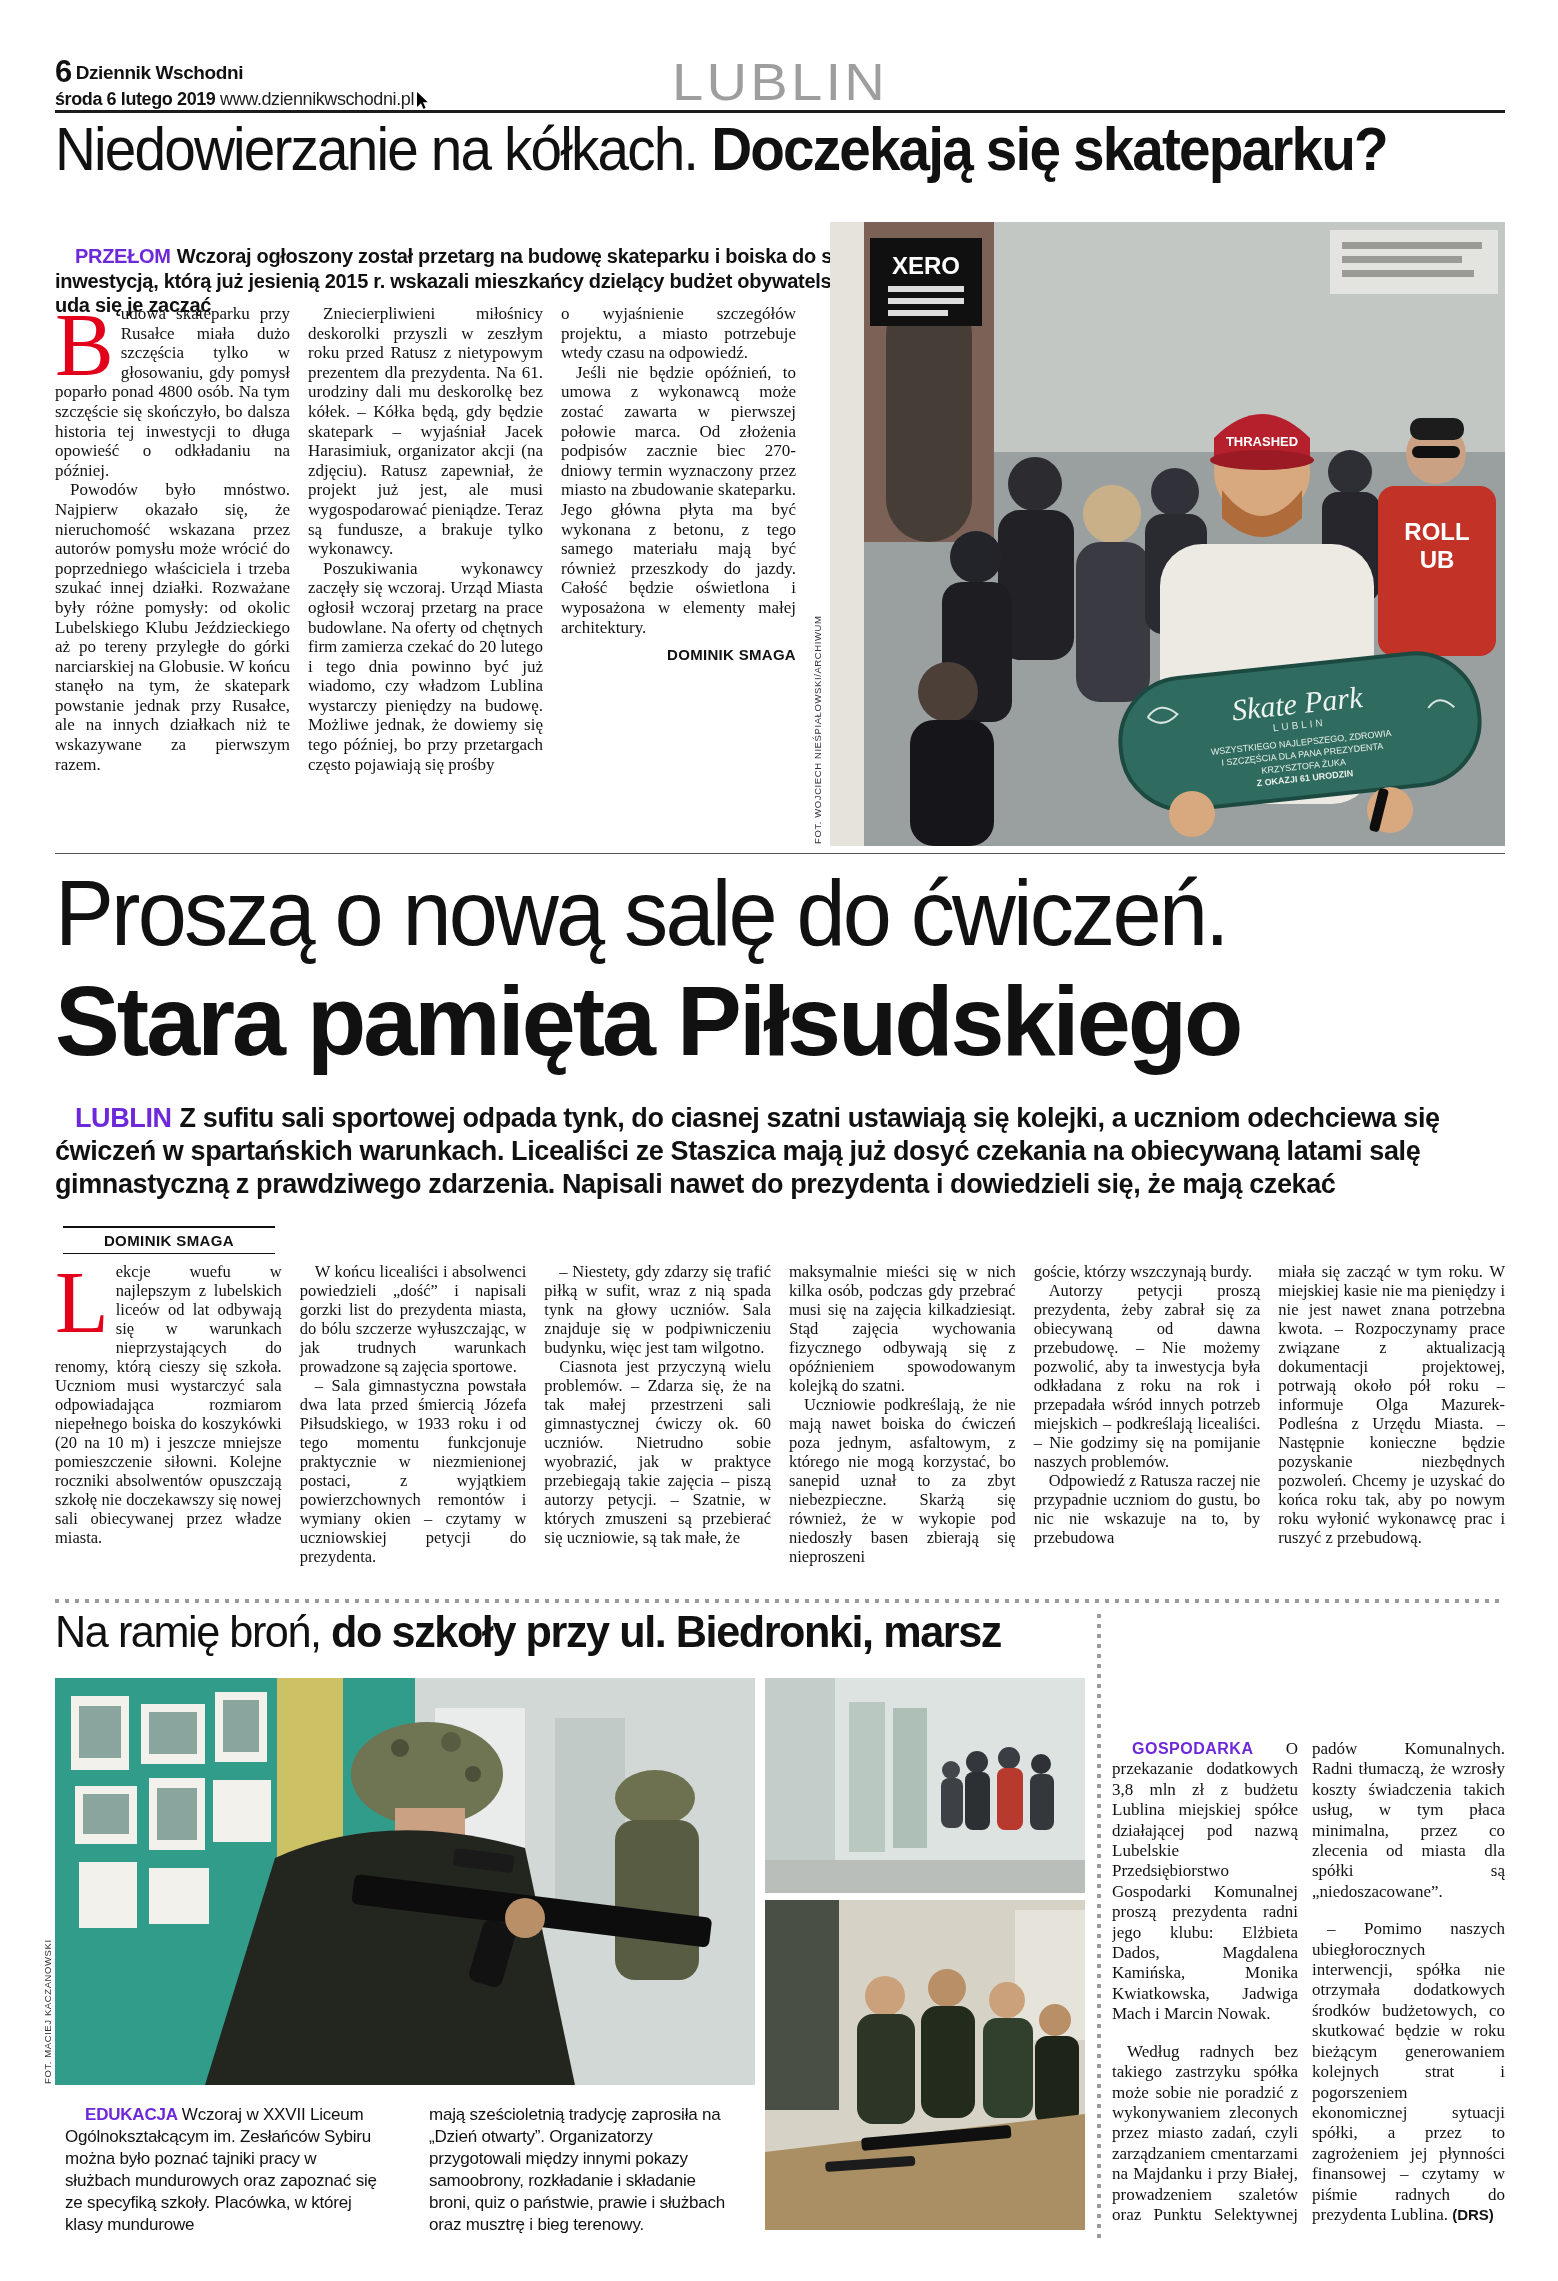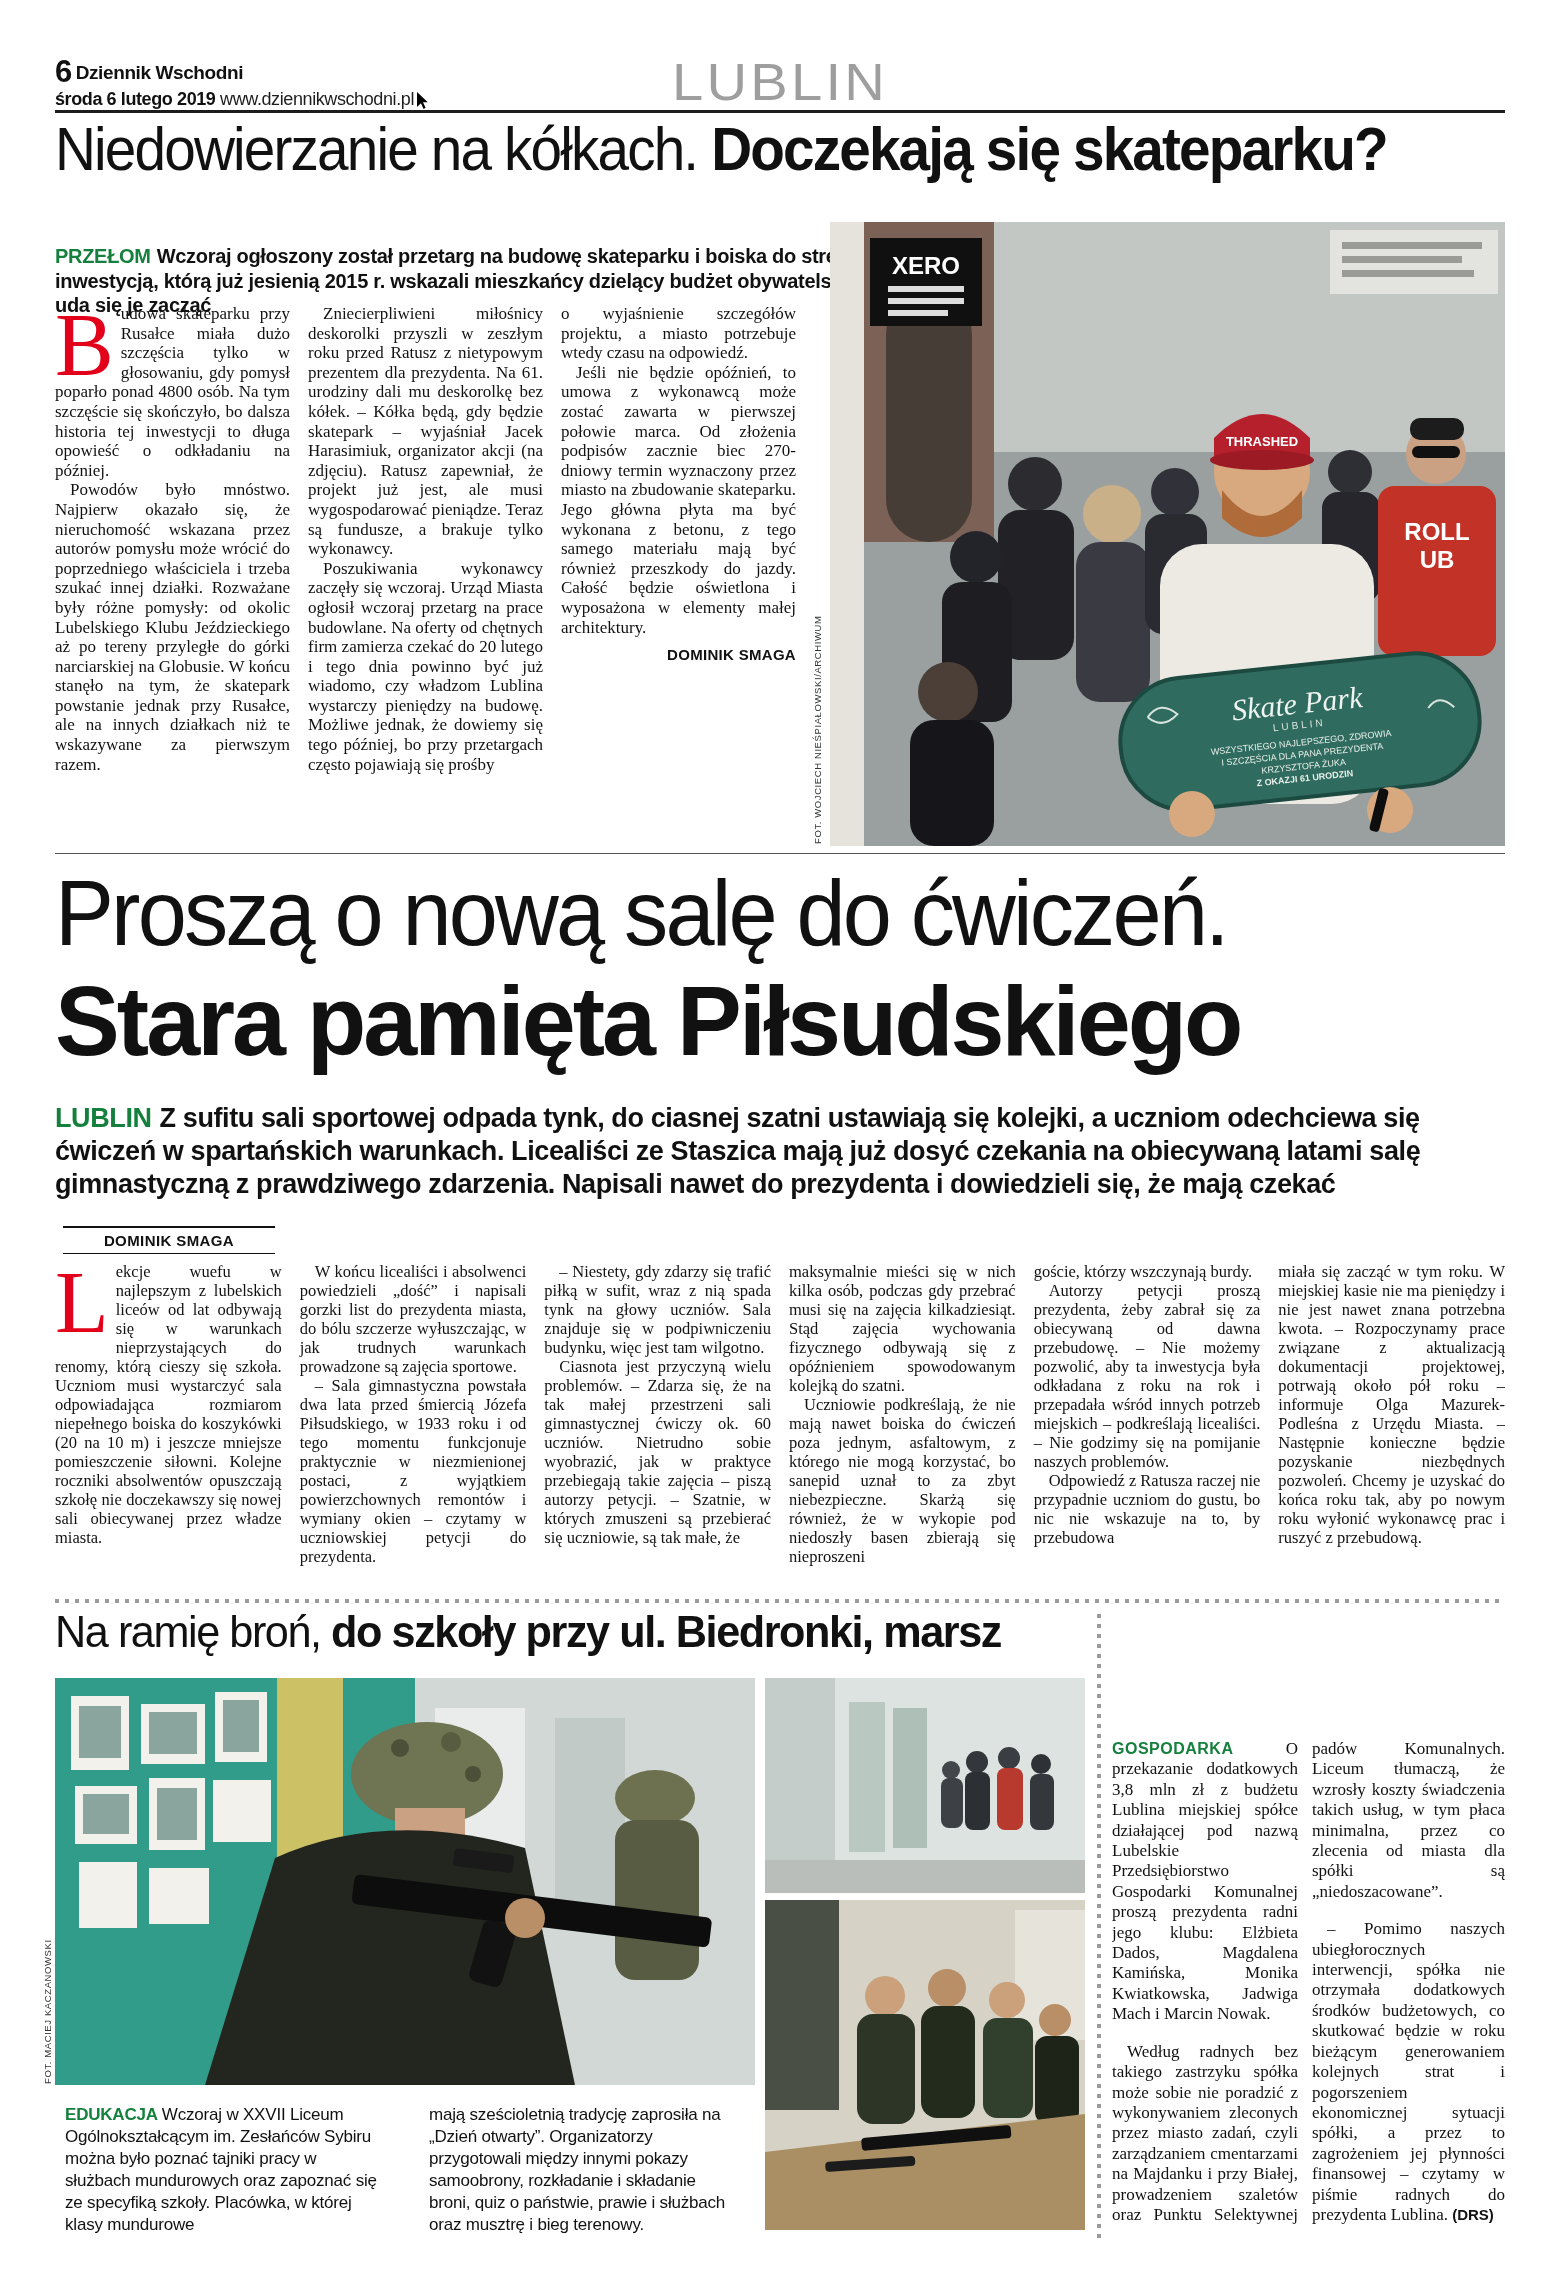--- a/index.html
+++ b/index.html
@@ -1,18 +1,18 @@
 <!DOCTYPE html>
 <html lang="pl"><head>
 <meta charset="utf-8">
 <style>
   html,body{margin:0;padding:0;background:#666;}
   .page{position:relative;width:1558px;height:2281px;margin:0 auto;background:#ffffff;
         color:#111;font-family:"Liberation Serif",serif;overflow:hidden;}
-  .red{color:#15803d;}
+  .red{color:#6d28d9;margin-left:20px;}
   
   .hdr{position:absolute;left:55px;top:56px;width:1450px;height:52px;}
   .mast{position:absolute;left:0;top:0;font-family:"Liberation Sans",sans-serif;line-height:1;}
   .pagenum{font-size:31px;font-weight:bold;vertical-align:-3px;letter-spacing:-1px;}
   .paper{font-size:19px;font-weight:bold;letter-spacing:-0.4px;}
   .dateline{font-size:18px;margin-top:3px;font-weight:bold;letter-spacing:-0.4px;}
   .url{font-weight:normal;color:#1d1d1d;text-align:center;}
   .cursor{display:inline-block;width:12px;height:17px;background:#000;margin-left:3px;vertical-align:-4px;
           clip-path:polygon(0 0,0 88%,33% 66%,55% 100%,72% 92%,50% 60%,90% 60%);}
   .section-title{position:absolute;left:50%;top:-4px;transform:translateX(-50%) scaleX(1.08);
@@ -334,19 +334,19 @@
     <div class="vcredit cred2">FOT. MACIEJ KACZANOWSKI</div>
   </div>
 
   <div class="br">
     <div class="brcols">
       <div class="colR1">
         <p><span class="glab red">GOSPODARKA</span> <span>O przekazanie dodatkowych 3,8 mln zł z budżetu Lublina miejskiej spółce działającej pod nazwą Lubelskie Przedsiębiorstwo Gospodarki Komunalnej proszą prezydenta radni jego klubu: Elżbieta Dados, Magdalena Kamińska, Monika Kwiatkowska, Jadwiga Mach i Marcin Nowak.</span></p>
         <p class="ind">Według radnych bez takiego zastrzyku spółka może sobie nie poradzić z wykonywaniem zleconych przez miasto zadań, czyli zarządzaniem cmentarzami na Majdanku i przy Białej, prowadzeniem szaletów oraz Punktu Selektywnej Zbiórki Od-</p>
       </div>
       <div class="colR2">
-        <p>padów Komunalnych. Liceum tłumaczą, że wzrosły koszty świadczenia takich usług, w tym płaca minimalna, przez co zlecenia od miasta dla spółki są „niedoszacowane”.</p>
+        <p>padów Komunalnych. Radni tłumaczą, że wzrosły koszty świadczenia takich usług, w tym płaca minimalna, przez co zlecenia od miasta dla spółki są „niedoszacowane”.</p>
         <p class="ind"><span>– Pomimo naszych ubiegłorocznych interwencji, spółka nie otrzymała dodatkowych środków budżetowych, co skutkować będzie w roku bieżącym generowaniem kolejnych strat i pogorszeniem ekonomicznej sytuacji spółki, a przez to zagrożeniem jej płynności finansowej – czytamy w piśmie radnych do prezydenta Lublina.</span> <span class="sig">(DRS)</span></p>
       </div>
     </div>
   </div>
 
 </div>
 
 </body></html>

